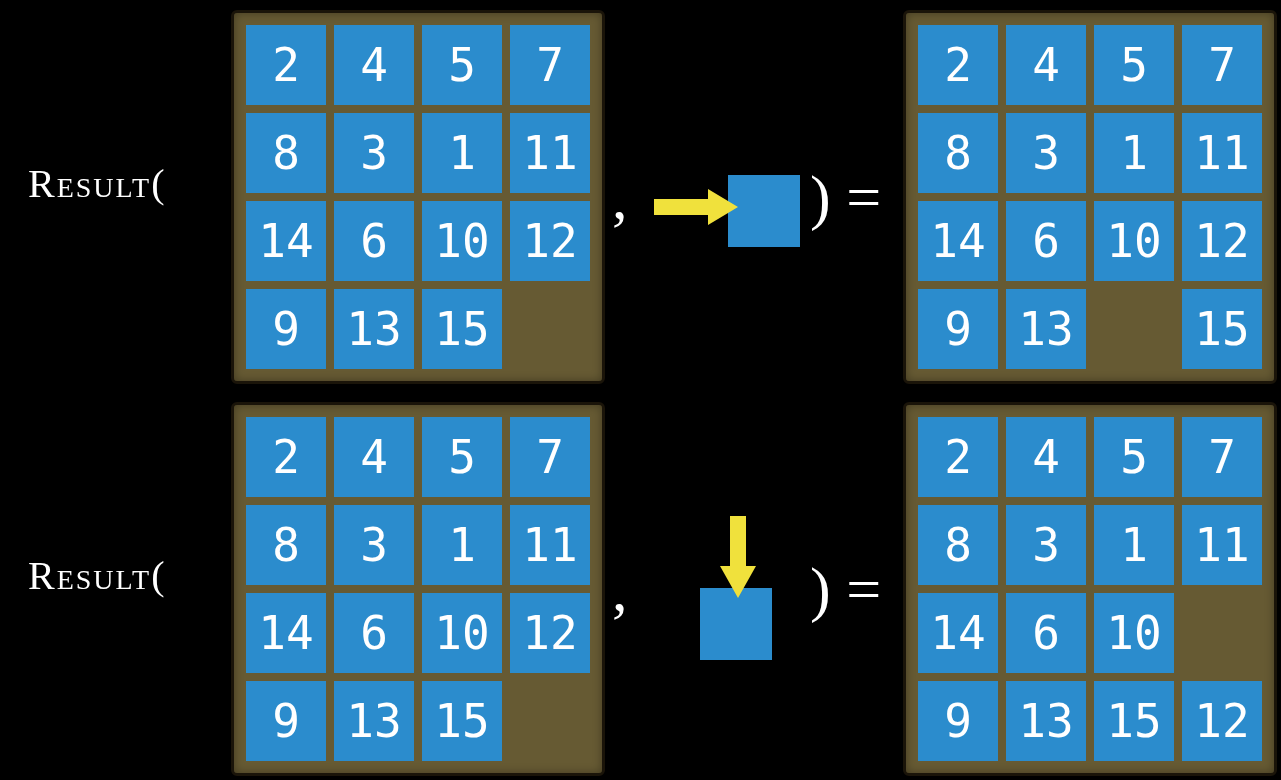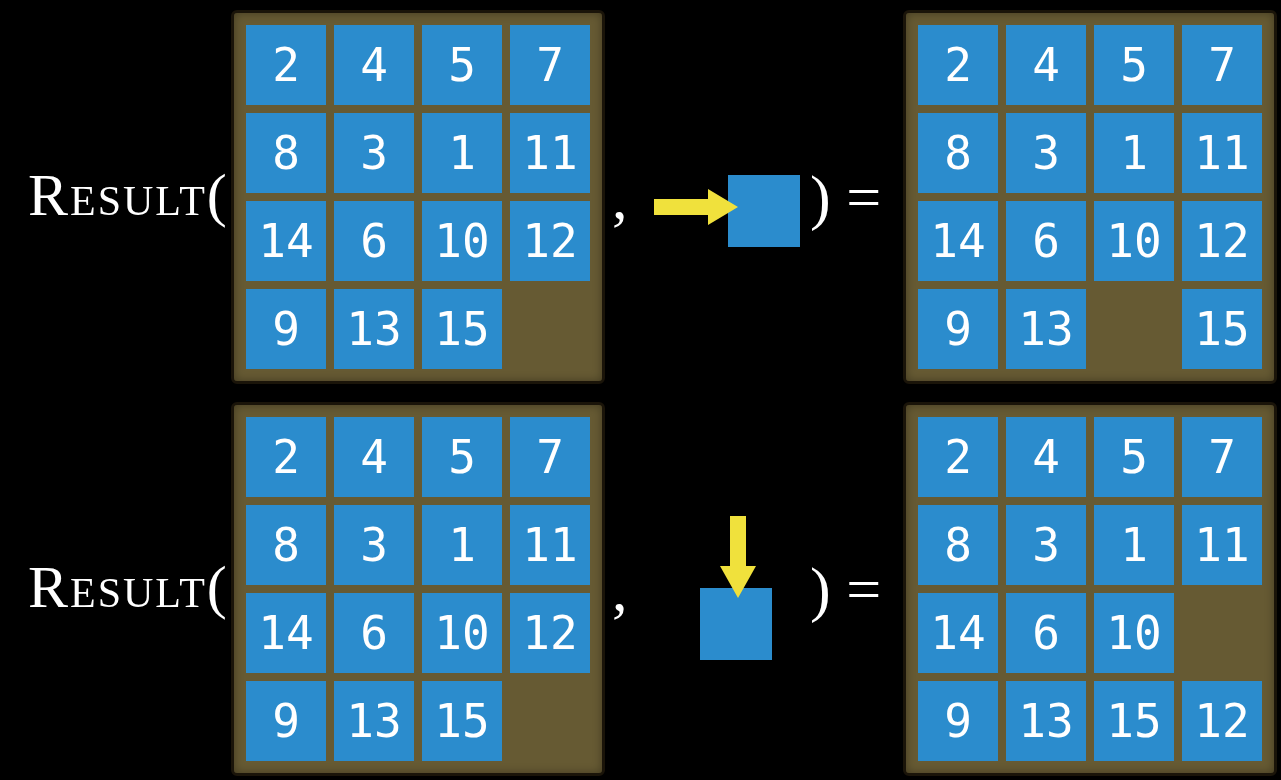--- a/index.html
+++ b/index.html
@@ -40,21 +40,21 @@
     color: var(--text-white, #fff);
     user-select: none;
   }
   .cell.tile { background: var(--tile-blue, #2B8CCD); }
   .cell.blank { background: transparent; }
 
   
   .result-label {
     position: absolute;
     color: var(--text-white, #fff);
-    font-size: 60px;
+    font-size: 40px;
     font-variant: small-caps;
     letter-spacing: 2px;
     white-space: nowrap;
     line-height: 1.1;
   }
   .punct {
     position: absolute;
     color: var(--text-white, #fff);
     font-size: 62px;
     white-space: pre;

